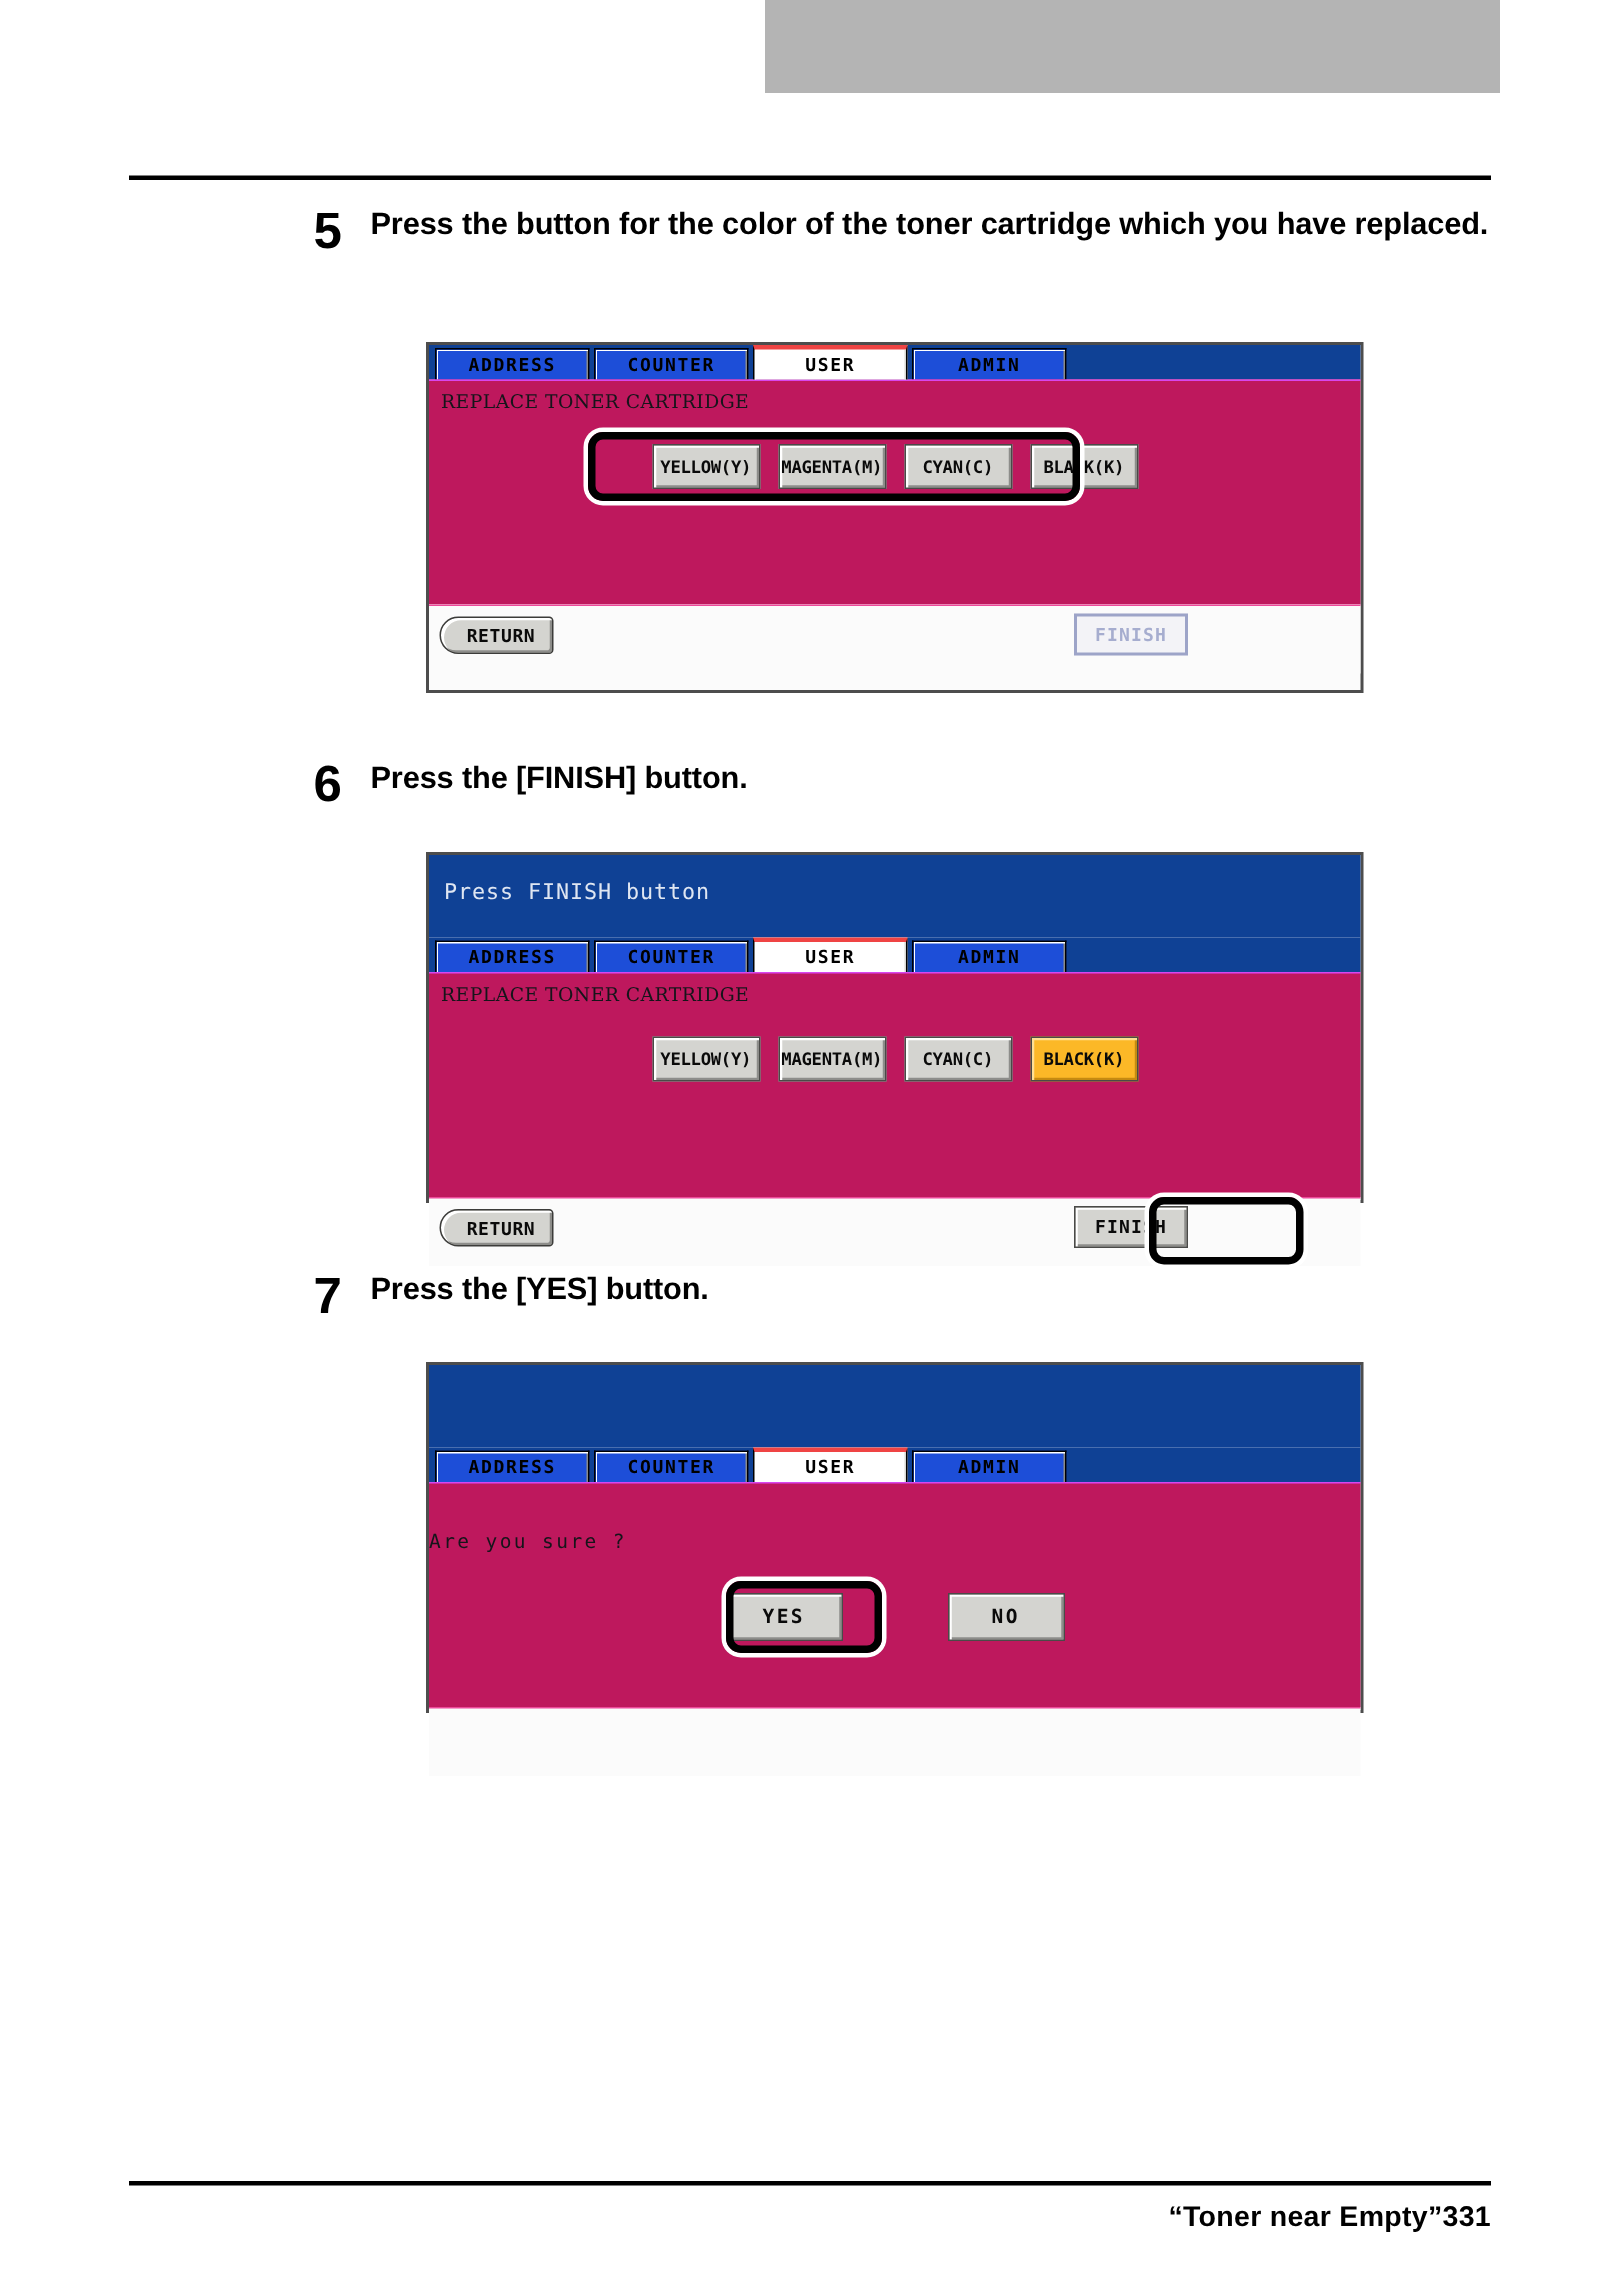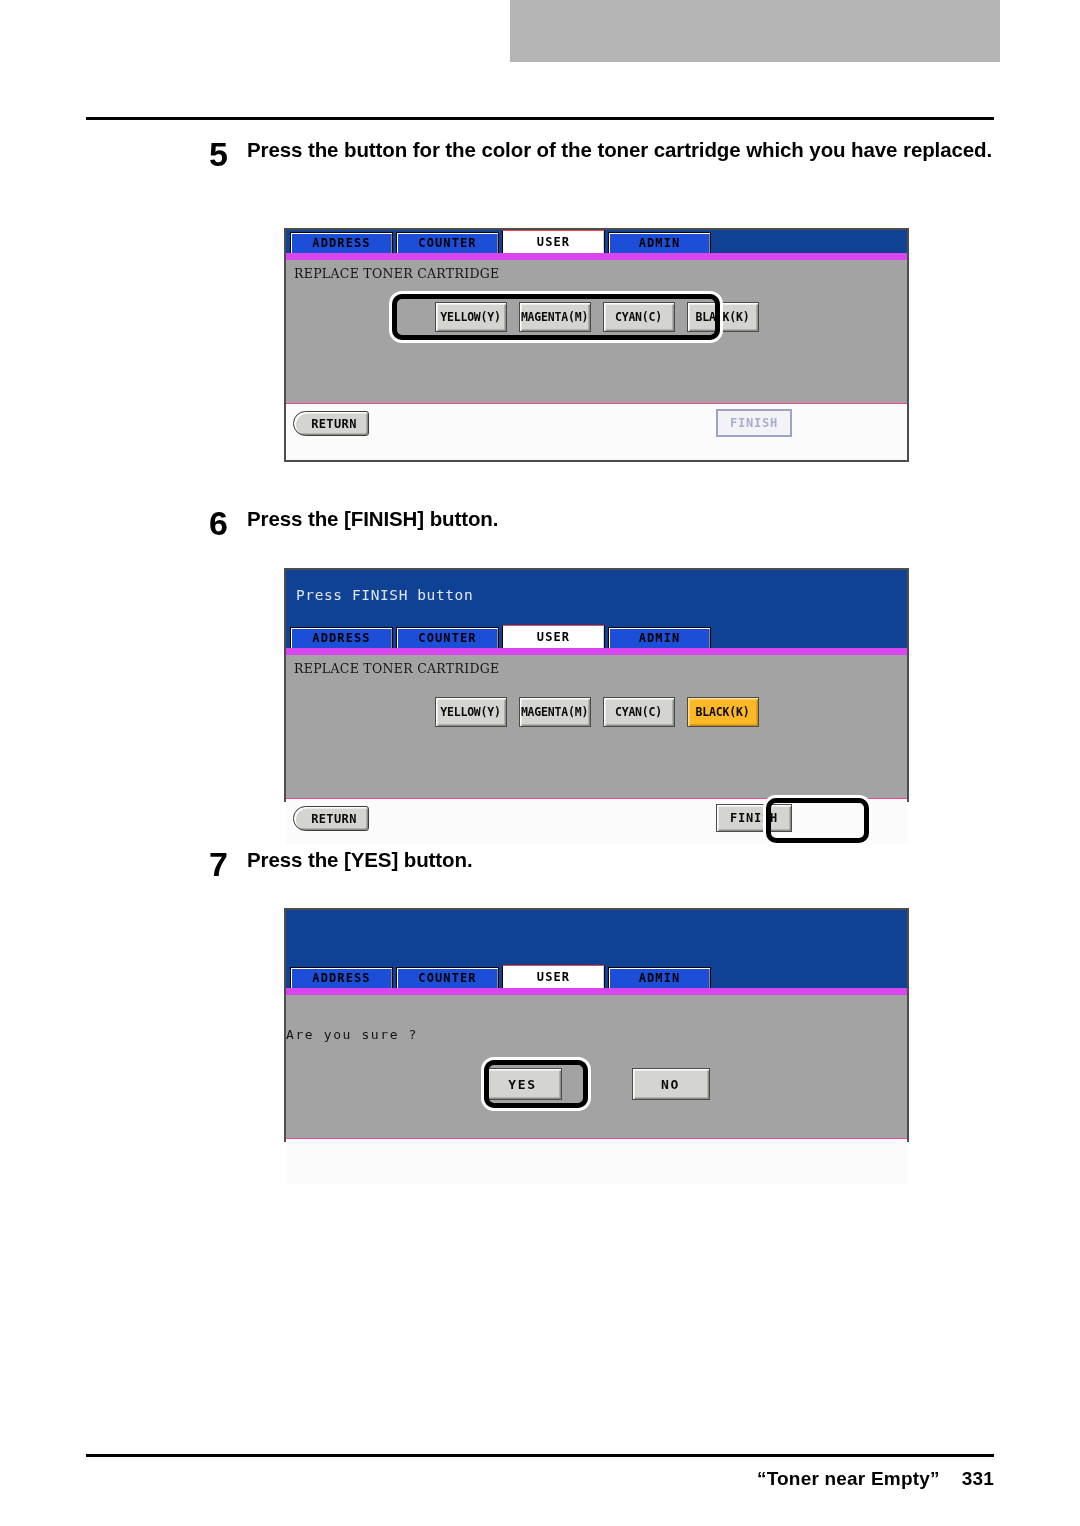--- a/index.html
+++ b/index.html
@@ -52,21 +52,21 @@
   .footer-text {
     position: absolute;
     right: 86px;
     top: 1468px;
     font-size: 19px;
     font-weight: bold;
     color: #000;
     letter-spacing: 0.2px;
     white-space: nowrap;
   }
-  .footer-text .pg { margin-left: 22px; }
+  .footer-text .pg { }
 
   
   .step {
     position: absolute;
     display: flex;
     align-items: flex-start;
   }
   .step-num {
     font-size: 34px;
     font-weight: bold;
@@ -134,32 +134,32 @@
     align-items: center;
     justify-content: center;
     font-size: 12px;
     font-weight: bold;
     color: #000;
     letter-spacing: 1.1px;
     box-shadow: inset 1px 1px 0 #ffffff, inset -1px 0 0 #8a8a87;
   }
   .tab.active {
     background: #ffffff;
-    border-top: 1px solid #ef4444;
+    border-top: 3px solid #ef4444;
     height: 23px;
     box-shadow: inset 1px 0 0 #ffffff, inset -1px 0 0 #d8d8d4;
     z-index: 3;
   }
 
   
   .lcd-body {
     position: relative;
     height: 150px;
-    background: #a3a3a3;
-    border-top: 7px solid #d946ef;
+    background: #be185d;
+    border-top: 1px solid #d946ef;
   }
   .lcd-subtitle {
     position: absolute;
     left: 8px;
     top: 6px;
     font-size: 12.5px;
     color: #15151a;
     letter-spacing: 0.3px;
     font-family: "DejaVu Serif", serif;
     white-space: nowrap;

